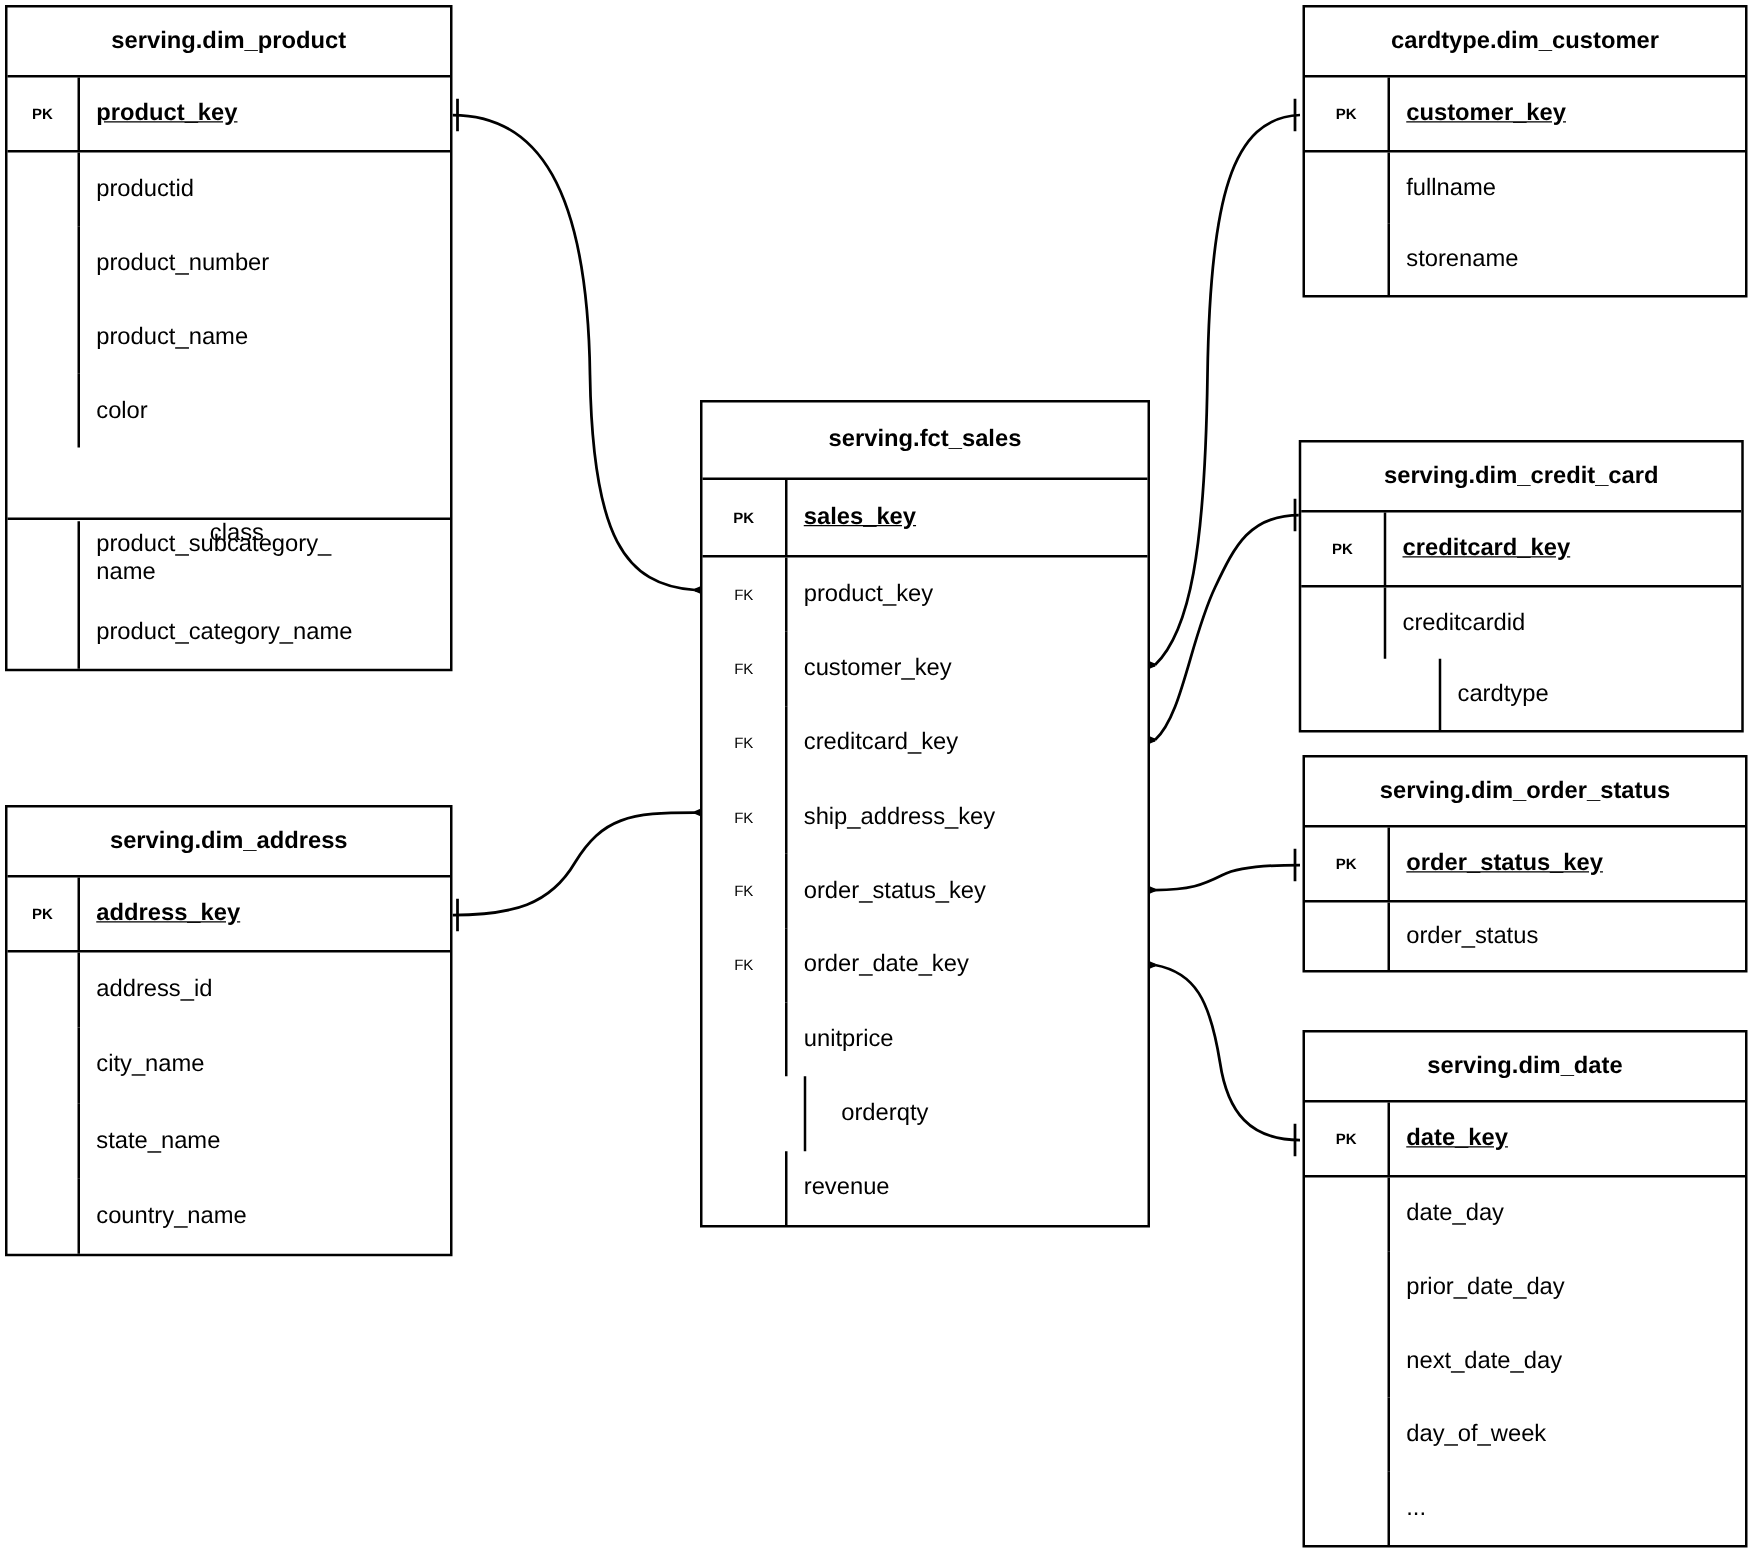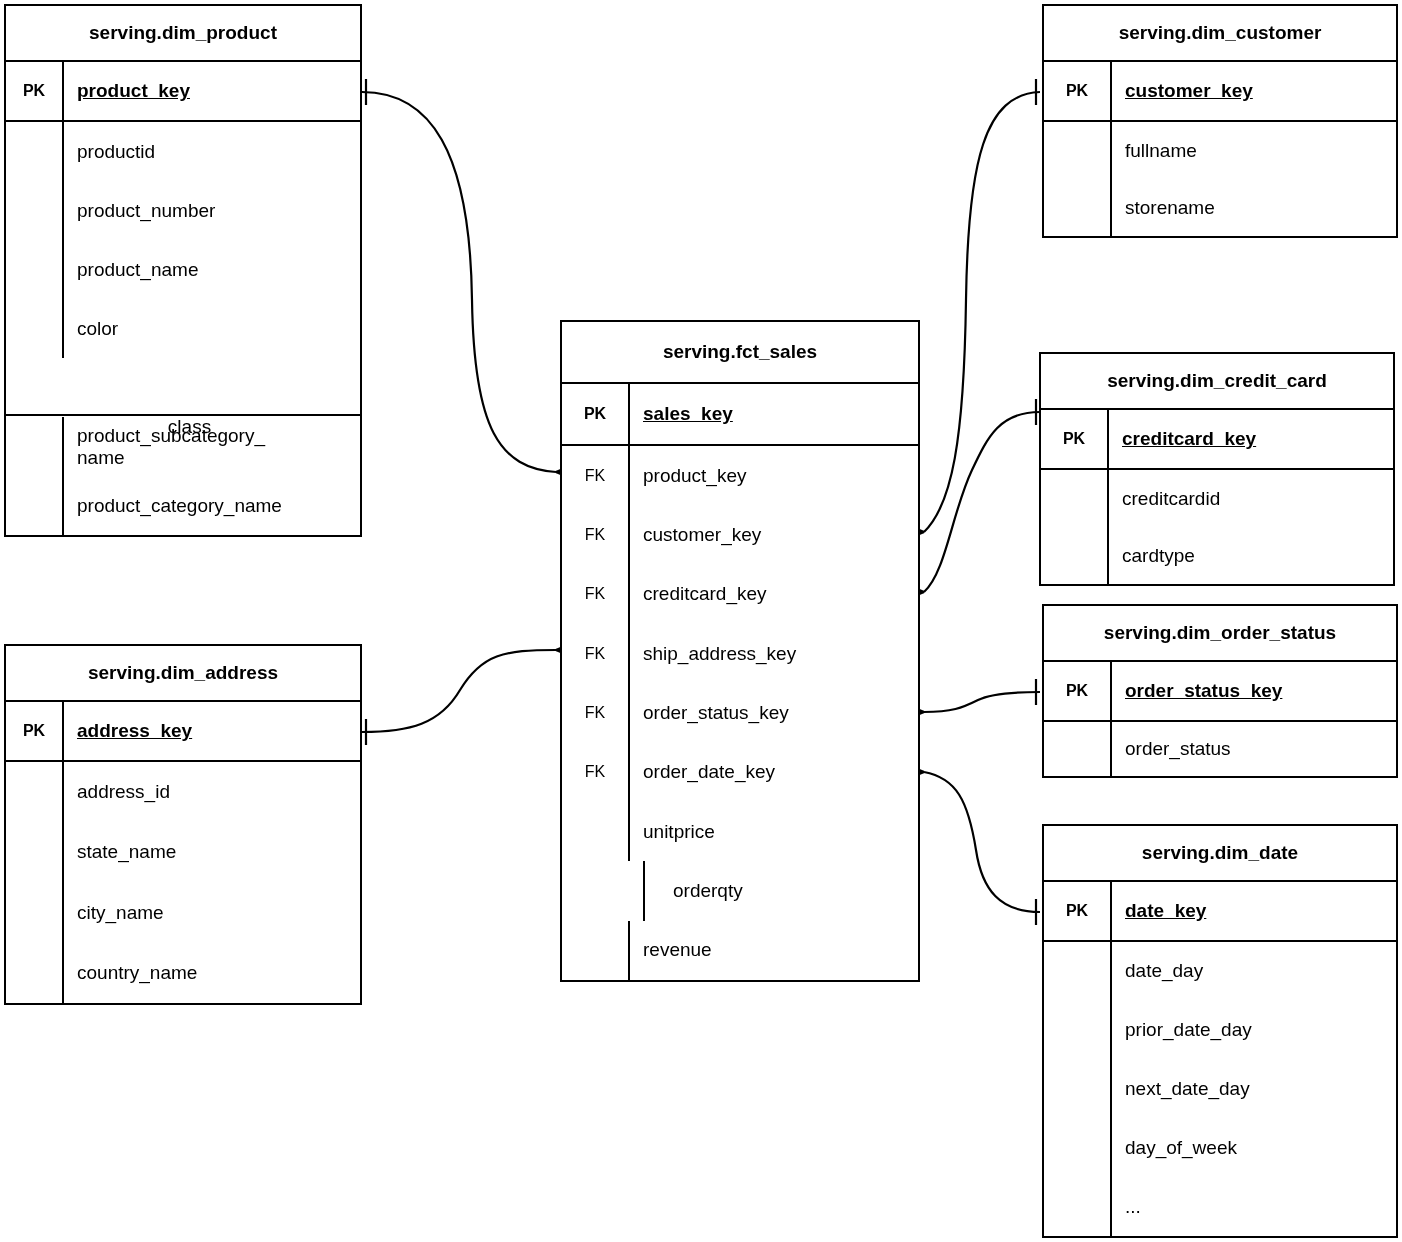--- a/index.html
+++ b/index.html
@@ -41,21 +41,21 @@
   }
   .erow {
     display: flex;
     align-items: center;
     box-sizing: border-box;
   }
   .keycell {
     box-sizing: border-box;
     flex: 0 0 auto;
     text-align: center;
-    font-size: 16px;
+    font-size: 12px;
     color: #000000;
     align-self: stretch;
     display: flex;
     align-items: center;
     justify-content: center;
   }
   .keycell.pk {
     font-weight: bold;
   }
   .divider-col {
@@ -190,26 +190,26 @@
         </div>
         <div class="rowgroup">
           <div class="erow" style="height: 60.25px;">
             <div class="keycell" style="flex-basis: 56px;"></div>
             <div class="divider-col"></div>
             <div class="namecell">address_id</div>
           </div>
           <div class="erow" style="height: 60.25px;">
             <div class="keycell" style="flex-basis: 56px;"></div>
             <div class="divider-col"></div>
+            <div class="namecell">city_name</div>
+          </div>
+          <div class="erow" style="height: 60.25px;">
+            <div class="keycell" style="flex-basis: 56px;"></div>
+            <div class="divider-col"></div>
             <div class="namecell">state_name</div>
-          </div>
-          <div class="erow" style="height: 60.25px;">
-            <div class="keycell" style="flex-basis: 56px;"></div>
-            <div class="divider-col"></div>
-            <div class="namecell">city_name</div>
           </div>
           <div class="erow" style="height: 60.25px;">
             <div class="keycell" style="flex-basis: 56px;"></div>
             <div class="divider-col"></div>
             <div class="namecell">country_name</div>
           </div>
         </div>
       </div>
       <div class="entity" style="left: 560px; top: 320px; width: 360px; height: 662px;">
         <div class="entity-title" style="height: 62px;">serving.fct_sales</div>
@@ -262,21 +262,21 @@
             <div class="namecell">orderqty</div>
           </div>
           <div class="erow" style="height: 59.3333px;">
             <div class="keycell" style="flex-basis: 66px;"></div>
             <div class="divider-col"></div>
             <div class="namecell">revenue</div>
           </div>
         </div>
       </div>
       <div class="entity" style="left: 1042px; top: 4px; width: 356px; height: 234px;">
-        <div class="entity-title" style="height: 56px;">serving.dim_customer</div>
+        <div class="entity-title" style="height: 56px;">cardtype.dim_customer</div>
         <div class="rowgroup">
           <div class="erow" style="height: 58px;">
             <div class="keycell pk" style="flex-basis: 66px;">PK</div>
             <div class="divider-col"></div>
             <div class="namecell pkname">customer_key</div>
           </div>
         </div>
         <div class="rowgroup">
           <div class="erow" style="height: 57px;">
             <div class="keycell" style="flex-basis: 66px;"></div>
@@ -298,21 +298,21 @@
             <div class="divider-col"></div>
             <div class="namecell pkname">creditcard_key</div>
           </div>
         </div>
         <div class="rowgroup">
           <div class="erow" style="height: 57px;">
             <div class="keycell" style="flex-basis: 66px;"></div>
             <div class="divider-col"></div>
             <div class="namecell">creditcardid</div>
           </div>
-          <div class="erow" style="height: 57px;">
+          <div class="erow" style="height: 57px; padding-left: 44px;">
             <div class="keycell" style="flex-basis: 66px;"></div>
             <div class="divider-col"></div>
             <div class="namecell">cardtype</div>
           </div>
         </div>
       </div>
       <div class="entity" style="left: 1042px; top: 604px; width: 356px; height: 174px;">
         <div class="entity-title" style="height: 56px;">serving.dim_order_status</div>
         <div class="rowgroup">
           <div class="erow" style="height: 58px;">

